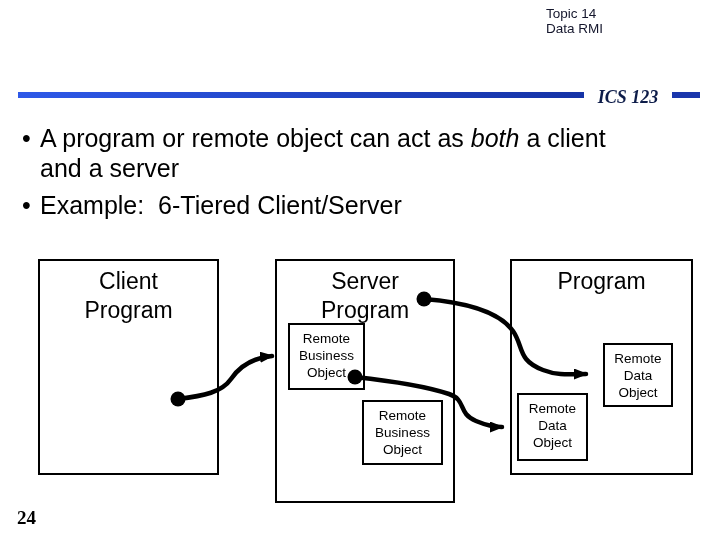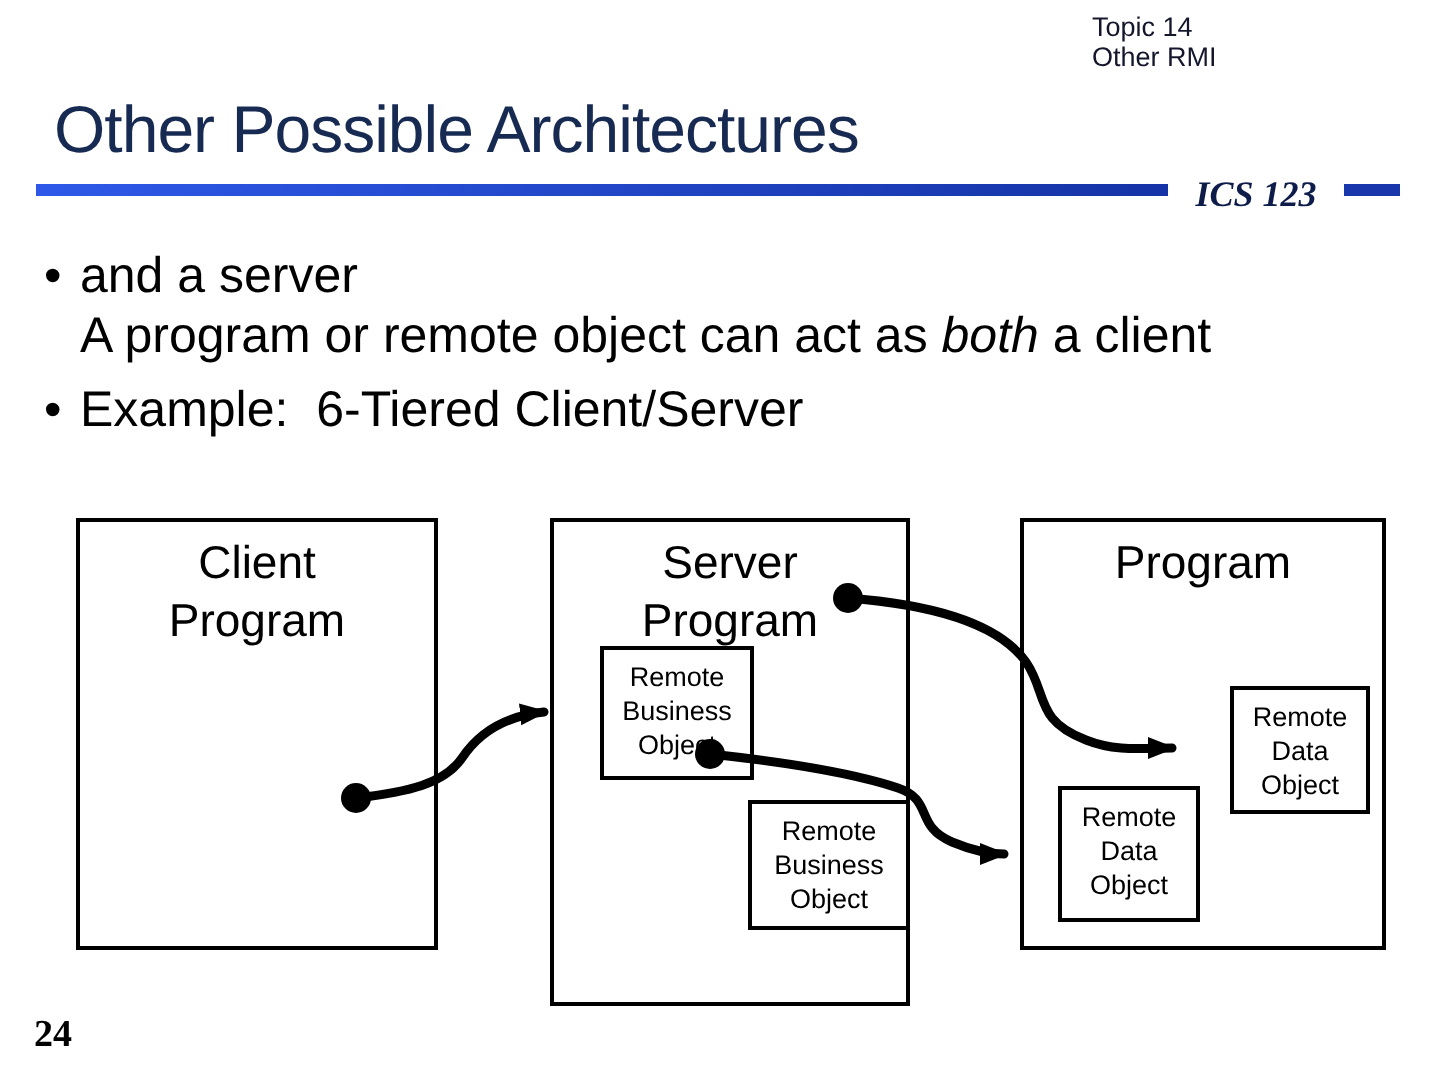--- a/index.html
+++ b/index.html
@@ -22,51 +22,50 @@
   .b1{top:123px;}
   .b2{top:190px;}
   .pre-space{white-space:pre;}
   
   .bigbox{position:absolute;border:2px solid #000;background:#fff;box-sizing:border-box;z-index:1;
           text-align:center;font-size:23px;line-height:29px;padding-top:6px;}
   .box-client{left:38px;top:259px;width:181px;height:216px;}
   .box-server{left:275px;top:259px;width:180px;height:244px;}
   .box-legacy{left:510px;top:259px;width:183px;height:216px;}
   .smallbox{position:absolute;border:2px solid #000;background:#fff;box-sizing:border-box;z-index:2;
-            text-align:center;font-size:13.5px;line-height:17px;padding-top:5px;margin-left:12px;}
+            text-align:center;font-size:13.5px;line-height:17px;padding-top:5px;}
   .rbo1{left:288px;top:323px;width:77px;height:67px;}
   .rbo2{left:362px;top:400px;width:81px;height:65px;}
   .rdo1{left:603px;top:343px;width:70px;height:64px;}
   .rdo2{left:517px;top:393px;width:71px;height:68px;}
   
   .connectors{position:absolute;left:0;top:0;width:720px;height:540px;z-index:5;pointer-events:none;}
   
   .page-number{position:absolute;left:17px;top:507px;font-family:"Liberation Serif",serif;font-weight:bold;font-size:19px;color:#000;}
 </style>
 </head>
 <body>
 
 <div class="slide">
 
   <div class="corner-note">
     <div>Topic 14</div>
-    <div>Other RMI</div>
+    <div>Data RMI</div>
   </div>
 
-  <div class="title">Other Possible Architectures</div>
 
   <div class="rule-main"></div>
   <div class="course-badge">ICS 123</div>
   <div class="rule-small"></div>
 
   <div class="bullet b1">
     <span class="marker">•</span>
     <div class="text">
+      <div><span>A program or remote object can act as </span><i>both</i><span> a client</span></div>
       <div>and a server</div>
-      <div><span>A program or remote object can act as </span><i>both</i><span> a client</span></div>
     </div>
   </div>
 
   <div class="bullet b2">
     <span class="marker">•</span>
     <div class="text pre-space">Example:  6-Tiered Client/Server</div>
   </div>
 
   <div class="bigbox box-client">
     <div>Client</div>

